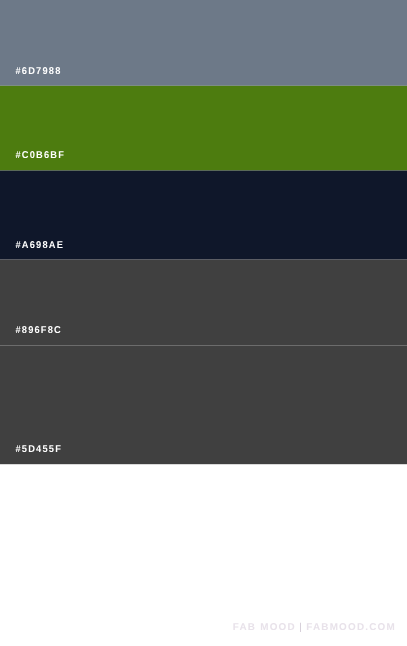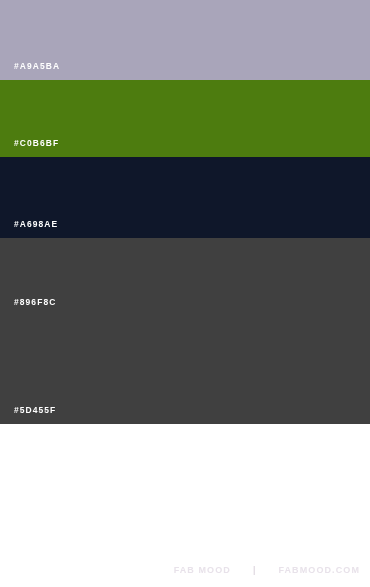--- a/index.html
+++ b/index.html
@@ -32,42 +32,42 @@
     white-space: nowrap;
     transform: scaleX(0.94);
     transform-origin: left bottom;
   }
   .footer {
     position: absolute;
     right: 10px;
     bottom: 12px;
     display: flex;
     align-items: center;
-    gap: 21px;
+    gap: 2px;
     color: #e8e2ea;
     font-family: "Liberation Sans", sans-serif;
     font-size: 9px;
     font-weight: bold;
     letter-spacing: 1.1px;
     line-height: 1;
     white-space: nowrap;
   }
   .footer-divider {
     color: #cfc6d2;
     font-weight: normal;
     padding: 0 1px;
   }
 </style>
 </head>
 <body>
 
 <div id="palette">
   <div id="swatch-stack">
-      <div class="swatch" style="height: 80px; background: rgb(169, 165, 186);">
-        <span class="swatch-label" style="color: rgb(255, 255, 255);">#A9A5BA</span>
+      <div class="swatch" style="height: 78px; background: rgb(109, 121, 136);">
+        <span class="swatch-label" style="color: rgb(255, 255, 255);">#6D7988</span>
       </div>
       <div class="swatch" style="height: 77px; background: #4d7c0f;">
         <span class="swatch-label" style="color: rgb(255, 255, 255);">#C0B6BF</span>
       </div>
       <div class="swatch" style="height: 81px; background: #0f172a;">
         <span class="swatch-label" style="color: rgb(255, 255, 255);">#A698AE</span>
       </div>
       <div class="swatch" style="height: 78px; background: #404040;">
         <span class="swatch-label" style="color: rgb(255, 255, 255);">#896F8C</span>
       </div>

